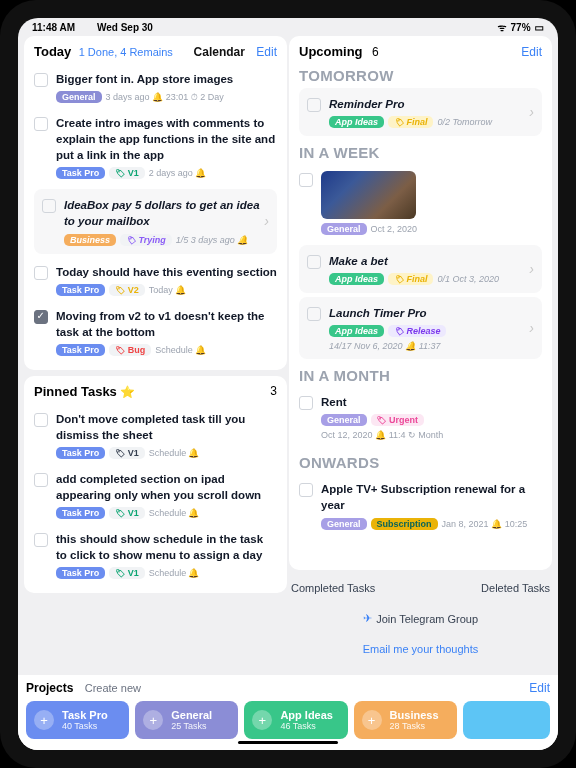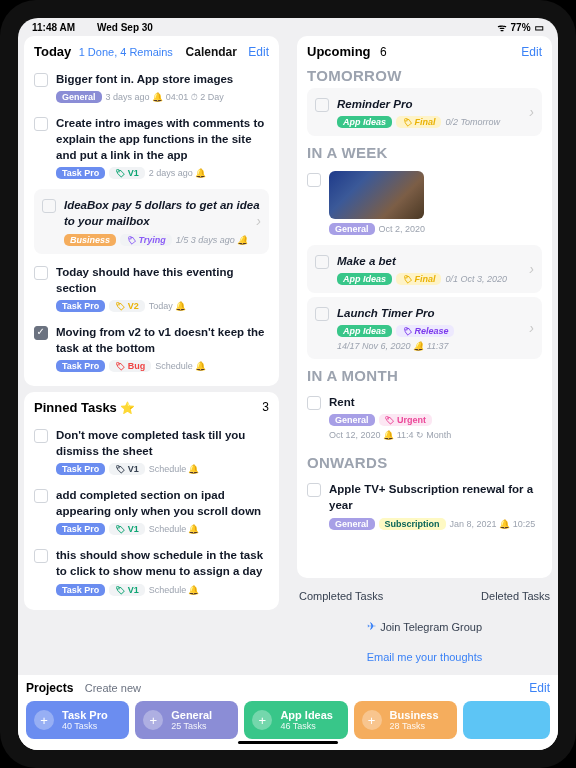--- a/index.html
+++ b/index.html
@@ -3,42 +3,42 @@
 <meta charset="utf-8">
 <style>
 * { box-sizing: border-box; margin: 0; padding: 0; font-family: -apple-system, BlinkMacSystemFont, "Segoe UI", sans-serif; }
 body { background: #000; display: flex; justify-content: center; align-items: center; min-height: 768px; }
 .ipad-frame { width: 576px; height: 768px; background: #111; border-radius: 36px; padding: 18px; position: relative; }
 .ipad-frame::before { content: ""; position: absolute; right: -3px; top: 80px; width: 3px; height: 50px; background: #333; border-radius: 0 2px 2px 0; }
 .screen { width: 100%; height: 100%; background: #f0f0f2; border-radius: 20px; overflow: hidden; display: flex; flex-direction: column; position: relative; }
 .statusbar { display: flex; justify-content: space-between; align-items: center; padding: 2px 14px; font-size: 10px; font-weight: 600; color: #000; }
 .sb-left { display: flex; gap: 22px; align-items: center; }
 .sb-right { display: flex; gap: 4px; align-items: center; }
-.content { flex: 1; display: flex; gap: 18px; padding: 0 6px 6px; overflow: hidden; }
+.content { flex: 1; display: flex; gap: 2px; padding: 0 6px 14px; overflow: hidden; }
 .column { flex: 1; display: flex; flex-direction: column; gap: 6px; }
 .card { background: #fff; border-radius: 10px; padding: 8px 10px; }
 .section-head { display: flex; justify-content: space-between; align-items: center; margin-bottom: 6px; font-size: 12px; }
 .section-head .title { font-weight: 700; font-size: 13px; }
 .section-head .sub { color: #3b82f6; font-weight: 500; font-size: 11px; margin-left: 4px; }
 .link { color: #3b82f6; font-size: 12px; }
 .task { display: flex; gap: 8px; padding: 6px 0; }
 .task.boxed { background: #f7f7f8; border-radius: 8px; padding: 8px; margin: 4px 0; position: relative; font-style: italic; }
 .chk { width: 14px; height: 14px; border: 1.3px solid #d1d5db; border-radius: 3px; flex-shrink: 0; margin-top: 2px; }
 .chk.done { background: #6b7280; border-color: #6b7280; position: relative; }
 .chk.done::after { content: "✓"; color: #fff; font-size: 10px; position: absolute; top: -1px; left: 1.5px; }
 .task-body { flex: 1; }
 .task-title { font-size: 11.5px; color: #111827; line-height: 1.4; font-weight: 600; margin-bottom: 4px; }
 .meta { display: flex; gap: 4px; align-items: center; flex-wrap: wrap; font-size: 9px; color: #9ca3af; }
 .badge { padding: 1px 6px; border-radius: 5px; font-size: 9px; font-weight: 600; color: #fff; }
 .badge.general { background: #8b8dd6; }
 .badge.taskpro { background: #6b8df0; }
 .badge.business { background: #f5ad5d; }
 .badge.appideas { background: #38c689; }
 .badge.generalalt { background: #a79fe6; }
-.badge.subscription { background: #fef9c3; color: #0a6458; }
+.badge.subscription { background: #eab308; color: #0a6458; }
 .tag { padding: 1px 6px; border-radius: 5px; font-size: 9px; font-weight: 600; background: #f1f3f5; color: #374151; }
 .tag.v1 { color: #0ea573; }
 .tag.v2 { color: #eab308; }
 .tag.trying { color: #8b5cf6; }
 .tag.bug { color: #ef4444; }
 .tag.final { color: #eab308; background: #fef3c7; }
 .tag.release { color: #7c3aed; background: #ede9fe; }
 .tag.urgent { color: #ec4899; background: #fce7f3; }
 .tag::before { content: "🏷 "; font-size: 8px; }
 .chev { color: #c8c8c8; font-size: 14px; position: absolute; right: 8px; top: 50%; transform: translateY(-50%); }
@@ -96,21 +96,21 @@
       </div>
     </div>
     <div id="today-tasks">
               <div class="task ">
     <div class="chk "></div>
     <div class="task-body">
       <div class="task-title">Bigger font in. App store images</div>
       <div class="meta">
         <span class="badge general">General</span>
 
-        <span>3 days ago  🔔 04:01  ⏱ 2 Day</span>
+        <span>3 days ago  🔔 23:01  ⏱ 2 Day</span>
       </div>
     </div>
 
   </div>
               <div class="task ">
     <div class="chk "></div>
     <div class="task-body">
       <div class="task-title">Create intro images with comments to explain the app functions in the site and put a link in the app</div>
       <div class="meta">
         <span class="badge taskpro">Task Pro</span>

